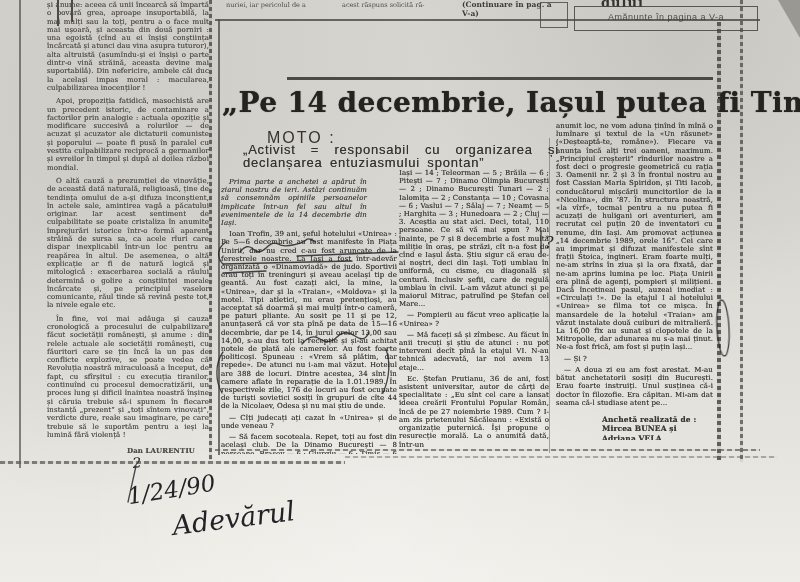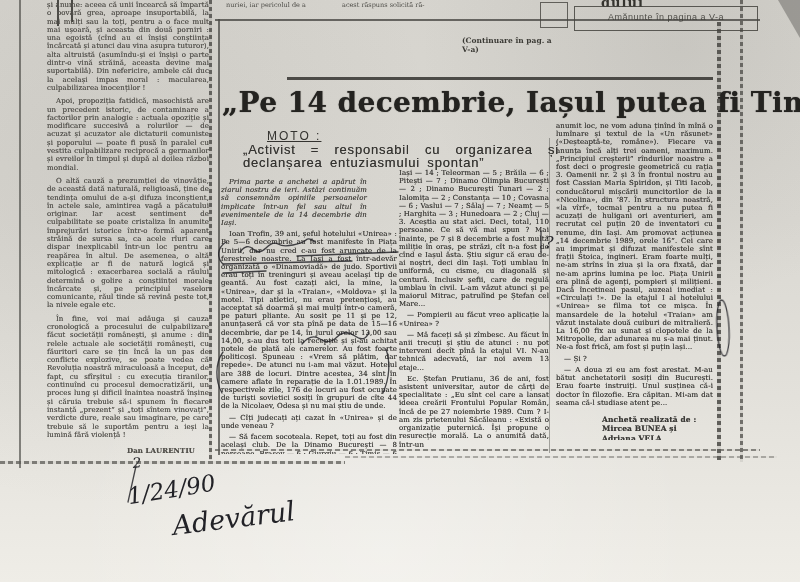--- a/index.html
+++ b/index.html
@@ -13,28 +13,28 @@
       radial-gradient(circle at 48% 95%,rgba(255,255,255,.30),transparent 45%);}
   .abs{position:absolute;}
   .jt{text-align:justify;}
   
   .faint{color:#53514c;font-size:7px;line-height:8.3px;letter-spacing:.1px;
     text-shadow:0 0 .5px rgba(83,81,76,.8);}
   .faint p{margin:0 0 5px 0;text-indent:9px;}
   .sig{text-align:right;font-weight:bold;padding-right:14px;margin-top:8px;}
   
   .frag{font-size:6.5px;line-height:7.5px;color:#4a4944;}
-  .fragbold{font-size:7.5px;line-height:8.5px;font-weight:bold;color:#3c3b36;margin-top:36px;}
+  .fragbold{font-size:7.5px;line-height:8.5px;font-weight:bold;color:#3c3b36;}
   
   .kicker{font-family:"Liberation Sans",sans-serif;font-weight:bold;font-size:21px;
     letter-spacing:7px;color:#2b2a27;text-align:center;text-shadow:0 0 .7px #2b2a27;}
   .kickrule{background:#34332f;height:3px;opacity:.85;}
   .headline{font-family:"DejaVu Serif",serif;font-weight:bold;font-size:28px;
     color:#242320;text-align:center;letter-spacing:.4px;text-shadow:0 0 1px rgba(36,35,32,.75);white-space:nowrap;}
-  .moto-label{font-family:"Liberation Sans",sans-serif;font-size:12px;letter-spacing:2px;color:#343330;text-decoration:underline;}
+  .moto-label{font-family:"Liberation Sans",sans-serif;font-size:16px;letter-spacing:2px;color:#343330;}
   .moto{font-family:Liberation Sans, sans-serif;font-size:13px;line-height:12.5px;
     letter-spacing:.8px;word-spacing:3px;color:#343330;text-shadow:0 0 .5px rgba(52,51,48,.7);}
   .bodycol{font-size:7px;line-height:8.2px;letter-spacing:.12px;color:#3b3a37;
     text-shadow:0 0 .5px rgba(59,58,55,.75);overflow:hidden;}
   .bodycol p{margin:0 0 3px 0;text-indent:8px;}
   .intro{font-style:italic;width:146px;margin-left:4px;color:#46443f;}
   .byline{font-weight:bold;font-size:7.5px;line-height:9.5px;padding-left:46px;margin-top:8px;}
   
   .vline{background:#4a4945;}
   .hline{background:#4a4945;}

